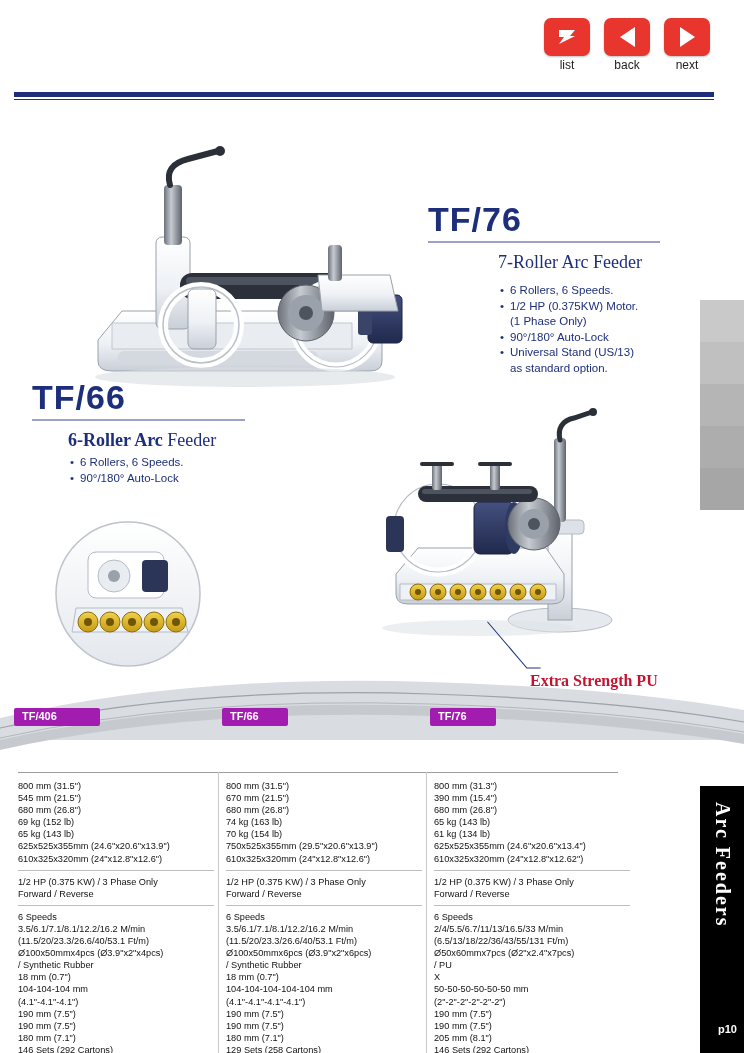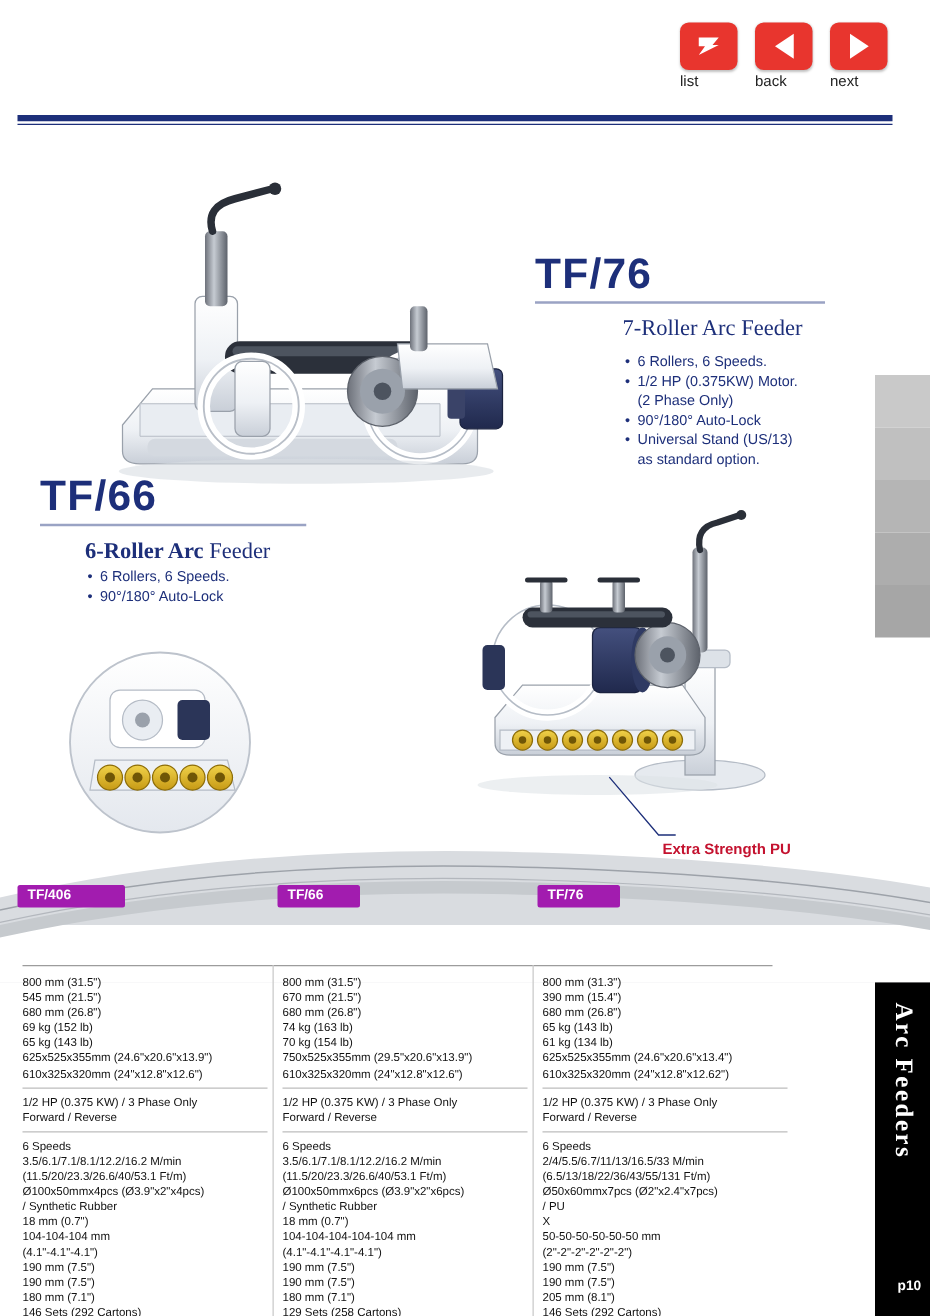--- a/index.html
+++ b/index.html
@@ -17,21 +17,21 @@
     overflow: hidden;
   }
 
   
   .navbar {
     position: absolute;
     top: 18px; right: 34px;
     display: flex; gap: 14px;
     z-index: 40;
   }
-  .nav-btn { width: 46px; }
+  .nav-btn { width: 46px; text-align: center; }
   .nav-ico {
     width: 46px; height: 38px;
     background: #e8352e;
     border-radius: 7px;
     display: flex; align-items: center; justify-content: center;
     box-shadow: 0 1px 2px rgba(0,0,0,.25);
   }
   .nav-label {
     margin-top: 2px;
     font-size: 12px; color: #222;
@@ -190,24 +190,24 @@
     position: absolute;
     left: 68px; top: 430px;
     font-size: 18px;
     color: #1d2f7a;
     font-family: "Liberation Serif", serif;
   }
 
   .callout {
     position: absolute;
     left: 530px; top: 672px;
-    font-size: 12px;
+    font-size: 16px;
     font-weight: bold;
     color: #c4122f;
-    font-family: Liberation Sans, sans-serif;
+    font-family: Liberation Serif, serif;
   }
   .callout-line {
     position: absolute;
     left: 484px; top: 620px;
     width: 60px; height: 60px;
   }
 
   
   .art { position: absolute; }
 
@@ -547,21 +547,21 @@
   <div class="callout">Extra Strength PU</div>
 
   <div class="title-tf76">TF/76</div>
   <div class="rule-76"></div>
   <div class="sub-76">
     <b>7-Roller Arc</b><span class="light"> Feeder</span>
   </div>
   <ul class="blist bullets-76">
     <li class="dot">6 Rollers, 6 Speeds.</li>
     <li class="dot">1/2 HP (0.375KW) Motor.</li>
-    <li>(2 Phase Only)</li>
+    <li>(1 Phase Only)</li>
     <li class="dot">90°/180° Auto-Lock</li>
     <li class="dot">Universal Stand (US/13)</li>
     <li>as standard option.</li>
   </ul>
 
   <div class="title-tf66">TF/66</div>
   <div class="rule-66"></div>
   <div class="sub-66">
     <b>6-Roller Arc</b><span class="light"> Feeder</span>
   </div>

